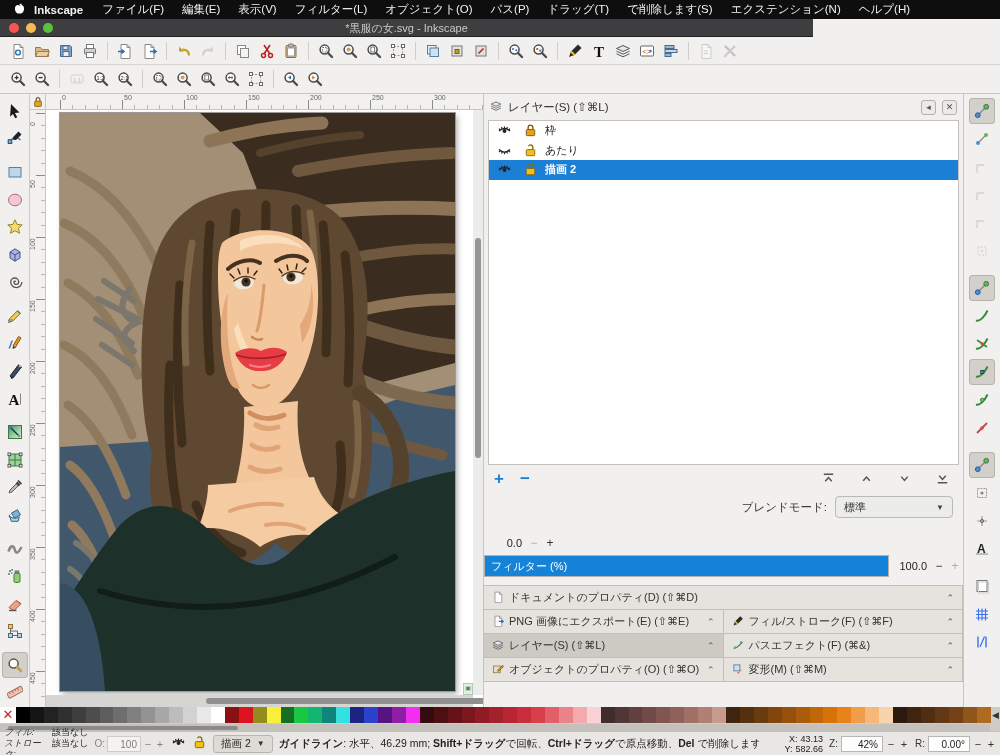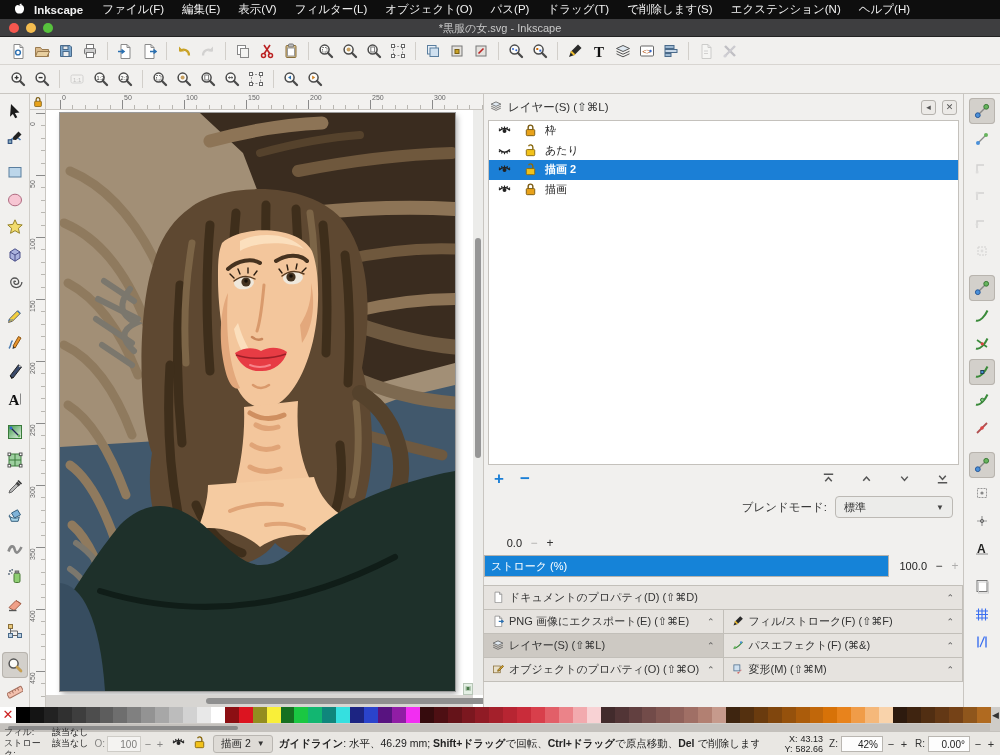--- a/index.html
+++ b/index.html
@@ -6,21 +6,21 @@
   html,body { width:1000px; height:755px; overflow:hidden; background:#e9e7e4;
               font-family:"Liberation Sans","DejaVu Sans",sans-serif; }
   #app { position:relative; width:1000px; height:755px; background:#f1f0ee; }
 
   
   .menubar { position:absolute; left:0; top:0; width:1000px; height:19px; background:#0e0e0e;
              color:#f1f1f1; display:flex; align-items:center; gap:0; font-size:11.5px; padding:0 10px; }
   .menubar .apple { width:18px; display:flex; justify-content:center; }
   .menubar .appname { font-weight:bold; margin:0 10px 0 6px; }
   .menubar .mitem { padding:0 9px; white-space:nowrap; }
-  .titlebar { position:absolute; left:0; top:19px; width:1000px; height:18px; background:#3e3e40;
+  .titlebar { position:absolute; left:0; top:19px; width:813px; height:18px; background:#3e3e40;
               border-bottom:1px solid #222; color:#c9c9c9; font-size:11px; line-height:18px; text-align:center; }
   .tlights { position:absolute; left:9px; top:4px; display:flex; gap:7px; }
   .tlight { width:10px; height:10px; border-radius:50%; }
 
   .cmdbar { position:absolute; left:0; top:37px; width:1000px; height:28px; background:#f1f0ee;
             border-bottom:1px solid #d8d5d1; display:flex; align-items:center; padding:0 6px; }
   .ctrlbar{ position:absolute; left:0; top:65px; width:1000px; height:29px; background:#f1f0ee;
             border-bottom:1px solid #c9c6c1; display:flex; align-items:center; padding:0 6px; }
   .tbtn { width:24px; height:24px; display:flex; align-items:center; justify-content:center;
           border-radius:3px; flex:none; }
@@ -107,21 +107,21 @@
   .sw.none { flex:none; width:16px; background:#fff; color:#cc2222; font-size:13px; line-height:15px; text-align:center; font-weight:bold; }
   .pscroll { position:absolute; left:0; right:10px; top:17px; height:7px; background:#c4c1bd; }
   .pscroll .thumb { position:absolute; left:8px; top:2px; width:230px; height:4px; background:#8a8a8a; border-radius:2px; }
   .parrow { position:absolute; right:1px; top:3px; font-size:9px; color:#333; }
 
   
   .statusbar { position:absolute; left:0; top:731px; width:1000px; height:24px; background:#e9e7e3;
                border-top:1px solid #c4c1bc; display:flex; align-items:center; padding:0 4px; gap:6px; font-size:10px; color:#222; }
   .fs { display:flex; flex-direction:column; justify-content:center; line-height:11px; font-size:9px; }
   .fs .r { display:flex; gap:4px; }
-  .fs .lab { color:#333; width:44px; }
+  .fs .lab { color:#333; width:44px;font-style:italic; }
   .obox { display:flex; align-items:center; gap:2px; opacity:.55; }
   .obox .field { width:34px; height:16px; background:#fdfdfd; border:1px solid #b9b6b1; font-size:10px; text-align:right; padding:0 3px; line-height:15px; }
   .layersel { height:18px; background:#dedbd6; border:1px solid #b9b6b1; border-radius:3px; display:flex;
               align-items:center; gap:6px; padding:0 7px; font-size:10.5px; }
   .layersel .caret { font-size:8px; color:#333; }
   .msg { flex:1; font-size:10.5px; color:#222; white-space:nowrap; overflow:hidden; }
   .msg b { font-weight:bold; }
   .xy { display:flex; flex-direction:column; line-height:10px; font-size:9px; text-align:right; }
   .xy .r { display:flex; justify-content:flex-end; gap:3px; min-width:58px; }
   .zr { display:flex; align-items:center; gap:3px; }
@@ -794,36 +794,20 @@
             </svg>
           </span>
           <span class="licon">
             <svg viewBox="0 0 16 16" width="15" height="15">
               <rect x="3.5" y="7" width="9" height="6.5" rx="1" fill="#f2c21a" stroke="#8a6a10"></rect>
               <path d="M10.5 7V4.5a2.4 2.4 0 0 0-4.6-1" fill="none" stroke="#8a6a10" stroke-width="1.5"></path>
             </svg>
           </span>
           <span>描画 2</span>
         </div>
-        <div class="lrow">
-          <span class="licon">
-            <svg viewBox="0 0 16 16" width="15" height="15">
-              <path d="M2.2 8.6 Q8 3 13.8 8.6" fill="none" stroke="#222" stroke-width="1.5"></path>
-              <path d="M3.4 7.2l-1.3-1.2 M5.6 6l-.8-1.6 M8 5.5v-1.8 M10.4 6l.8-1.6 M12.6 7.2l1.3-1.2" stroke="#222" stroke-width="1.2"></path>
-              <circle cx="8" cy="8.6" r="2.1" fill="#222"></circle>
-            </svg>
-          </span>
-          <span class="licon">
-            <svg viewBox="0 0 16 16" width="15" height="15">
-              <rect x="3.5" y="7" width="9" height="6.5" rx="1" fill="#e8a21a" stroke="#7a5a10"></rect>
-              <path d="M5.5 7V4.8a2.5 2.5 0 0 1 5 0V7" fill="none" stroke="#7a5a10" stroke-width="1.5"></path>
-            </svg>
-          </span>
-          <span>描画</span>
-        </div>
       </div>
     <div class="lbtnrow">
       <span class="plus">+</span>
       <span class="minus">−</span>
       <span class="spacer"></span>
       <span class="ordbtn" id="ord1">
           <svg viewBox="0 0 16 16" width="15" height="15">
             <path d="M3 3.5h10M4.5 11l3.5-4 3.5 4" fill="none" stroke="#555" stroke-width="1.6"></path>
           </svg>
         </span>
@@ -852,21 +836,21 @@
     </div>
     <div class="sliders">
       <div class="srow">
         <span class="sval">0.0</span>
         <span class="sbtn dim">−</span>
         <span class="sbtn">+</span>
       </div>
       <div class="srow">
         <div class="strack">
           <div class="sfill" id="opacity-fill" style="width: 100%;"></div>
-          <span class="slabel onblue">ストローク (%)</span>
+          <span class="slabel onblue">フィルター (%)</span>
         </div>
         <span class="sval">100.0</span>
         <span class="sbtn">−</span>
         <span class="sbtn dim">+</span>
       </div>
     </div>
     <div class="dialogbars" id="dialog-bars">
         <div class="dbrow">
           <div class="dbar">
             <span><svg viewBox="0 0 16 16" width="12" height="12">

